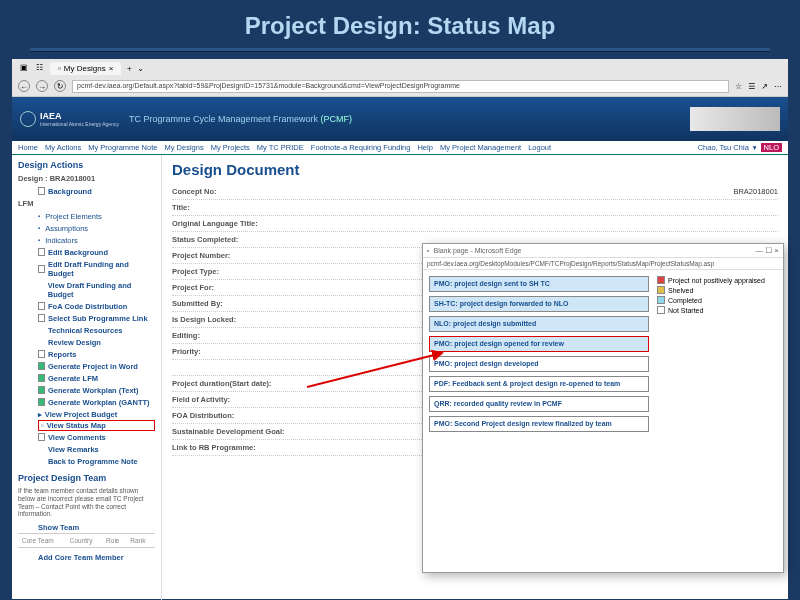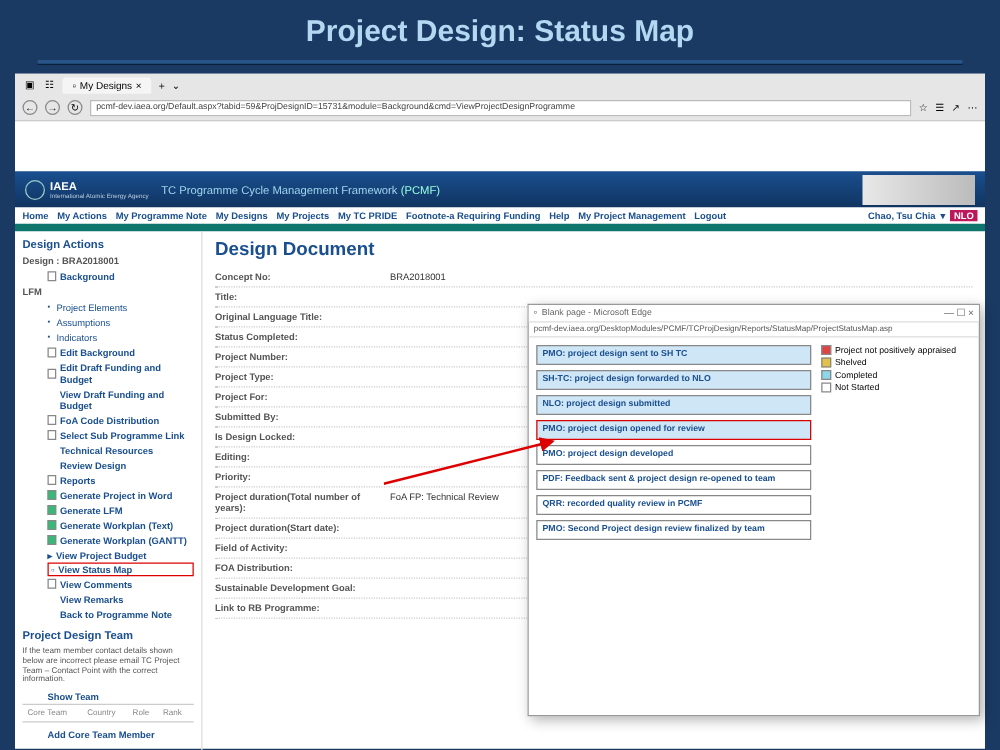--- a/index.html
+++ b/index.html
@@ -12,47 +12,47 @@
   
   .browser-chrome { background: #e6e6e6; height: 38px; border-bottom: 1px solid #ccc; }
   .tab-bar { display: flex; align-items: center; height: 18px; padding: 0 4px; gap: 4px; }
   .win-icons { display: flex; gap: 6px; margin-left: 4px; }
   .win-icons span { width: 10px; height: 10px; display: inline-block; }
   .tab { background: #f5f5f5; padding: 2px 8px; border-radius: 3px 3px 0 0; display: flex; align-items: center; gap: 3px; }
   .addr-bar { display: flex; align-items: center; height: 18px; padding: 0 6px; gap: 6px; }
   .nav-btn { width: 12px; height: 12px; border-radius: 50%; border: 1px solid #888; display: inline-flex; align-items: center; justify-content: center; font-size: 8px; }
   .url-box { flex: 1; background: #fff; border: 1px solid #bbb; padding: 1px 4px; height: 13px; font-size: 7px; color: #444; overflow: hidden; white-space: nowrap; }
   
-  .banner { background: linear-gradient(180deg,#1a4f8f,#103461); height: 29px; color: #fff; display: flex; align-items: center; padding: 0 8px; font-size: 9px; margin-top: 40px; }
+  .banner { background: linear-gradient(180deg,#1a4f8f,#103461); height: 44px; color: #fff; display: flex; align-items: center; padding: 0 8px; font-size: 9px; }
   .iaea-logo { width: 16px; height: 16px; border: 1px solid #9cc; border-radius: 50%; margin-right: 4px; }
   .banner-pcmf { color: #9fd4ee; font-weight: normal; margin-left: 10px; }
   .banner-img { margin-left: auto; width: 90px; height: 24px; background: linear-gradient(90deg,#e8e8e8,#bbb); }
   
-  .topnav { background: #fff; border-bottom: 6px solid #0f766e; padding: 2px 6px; display: flex; gap: 7px; font-size: 7.5px; font-weight: bold; color: #1a4f8f; text-align: center; }
+  .topnav { background: #fff; border-bottom: 1px solid #0f766e; padding: 2px 6px; display: flex; gap: 7px; font-size: 7.5px; font-weight: normal; color: #1a4f8f; text-align: center; }
   .topnav .right { margin-left: auto; display: flex; gap: 4px; }
   .nlo-badge { background: #be185d; color: #fff; padding: 0 3px; }
   
   .content { display: flex; height: 470px; }
   .sidebar { width: 150px; border-right: 1px solid #ddd; padding: 5px 6px; font-size: 7.5px; }
   .side-heading { color: #1a4f8f; font-weight: bold; font-size: 9px; margin-bottom: 4px; }
   .side-sub { color: #555; font-weight: bold; font-size: 7.5px; margin: 2px 0; }
   .side-item { display: flex; align-items: center; gap: 3px; padding: 1.5px 0; color: #1a4f8f; font-weight: bold; cursor: pointer; margin-left: 20px; }
   .side-item.sub { font-weight: normal; }
   .side-item.sub::before { content: "▪"; color: #1a4f8f; margin-right: 2px; font-size: 6px; }
   .doc-icon { width: 7px; height: 8px; border: 1px solid #888; background: #fff; display: inline-block; }
   .highlighted { border: 1.5px solid #d00; padding: 0 2px; }
   .side-text { color: #555; font-size: 6.5px; margin: 3px 0; line-height: 1.2; }
   .side-table { width: 100%; border-top: 1px solid #ccc; border-bottom: 1px solid #ccc; font-size: 6.5px; }
   .side-table th { color: #888; font-weight: normal; text-align: left; padding: 1px 2px; }
   
   .main { flex: 1; padding: 6px 10px; position: relative; }
   .main-title { color: #1a4f8f; font-weight: bold; font-size: 15px; margin-bottom: 6px; }
   .field-row { display: flex; border-bottom: 1px dotted #ccc; padding: 3px 0; font-size: 7.5px; }
   .field-label { width: 140px; color: #555; font-weight: bold; }
-  .field-value { flex: 1; color: #333; }
+  .field-value { flex: 1; color: #333; text-align: right; }
   
   
   .popup { position: absolute; top: 184px; left: 410px; width: 362px; height: 330px; background: #fff; border: 1px solid #999; box-shadow: 3px 3px 10px rgba(0,0,0,.3); font-size: 7px; }
   .popup-titlebar { background: #fff; border-bottom: 1px solid #ddd; padding: 2px 4px; display: flex; align-items: center; gap: 4px; }
   .popup-titlebar .pt { color: #666; }
   .popup-ctrls { margin-left: auto; display: flex; gap: 2px; font-size: 8px; color: #666; }
   .popup-addr { padding: 2px 4px; border-bottom: 1px solid #ddd; color: #555; font-size: 6.5px; overflow: hidden; white-space: nowrap; }
   .popup-body { display: flex; padding: 6px; gap: 8px; }
   .status-col { width: 220px; display: flex; flex-direction: column; gap: 4px; }
   .status-box { border: 1px solid #888; padding: 3px 4px; color: #1a4f8f; font-weight: bold; font-size: 7px; line-height: 1.15; }
@@ -277,21 +277,20 @@
           </div>
           <div class="field-row">
             <div class="field-label">Editing:</div>
             <div class="field-value"></div>
           </div>
           <div class="field-row">
             <div class="field-label">Priority:</div>
             <div class="field-value"></div>
           </div>
           <div class="field-row">
-            <div class="field-label">Project duration(Total number of years):</div>
             <div class="field-value">FoA FP: Technical Review</div>
           </div>
           <div class="field-row">
             <div class="field-label">Project duration(Start date):</div>
             <div class="field-value"></div>
           </div>
           <div class="field-row">
             <div class="field-label">Field of Activity:</div>
             <div class="field-value"></div>
           </div>

